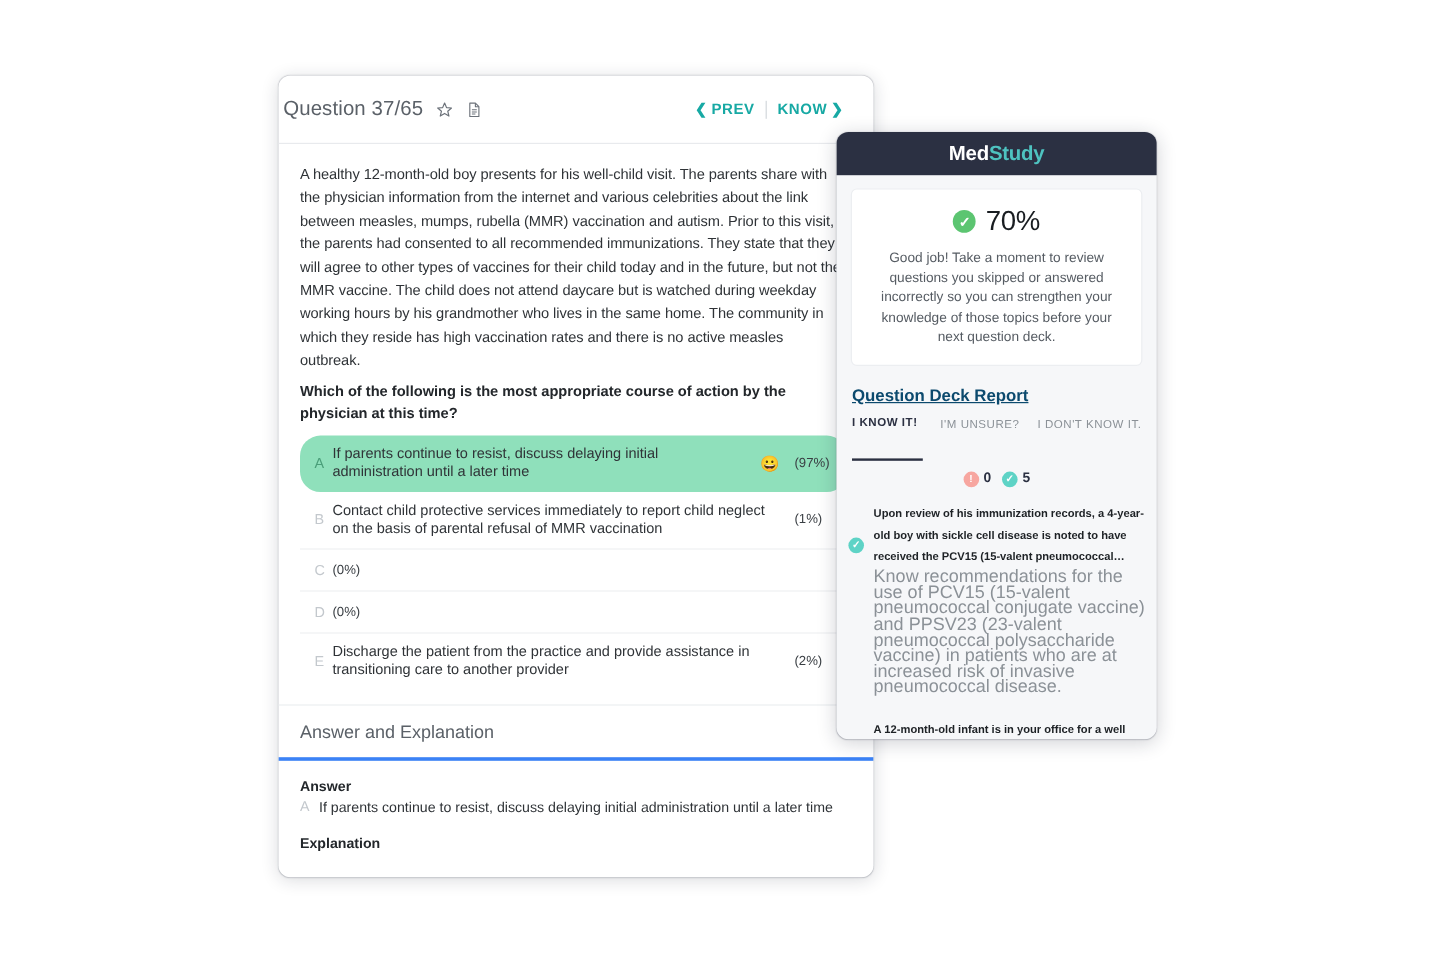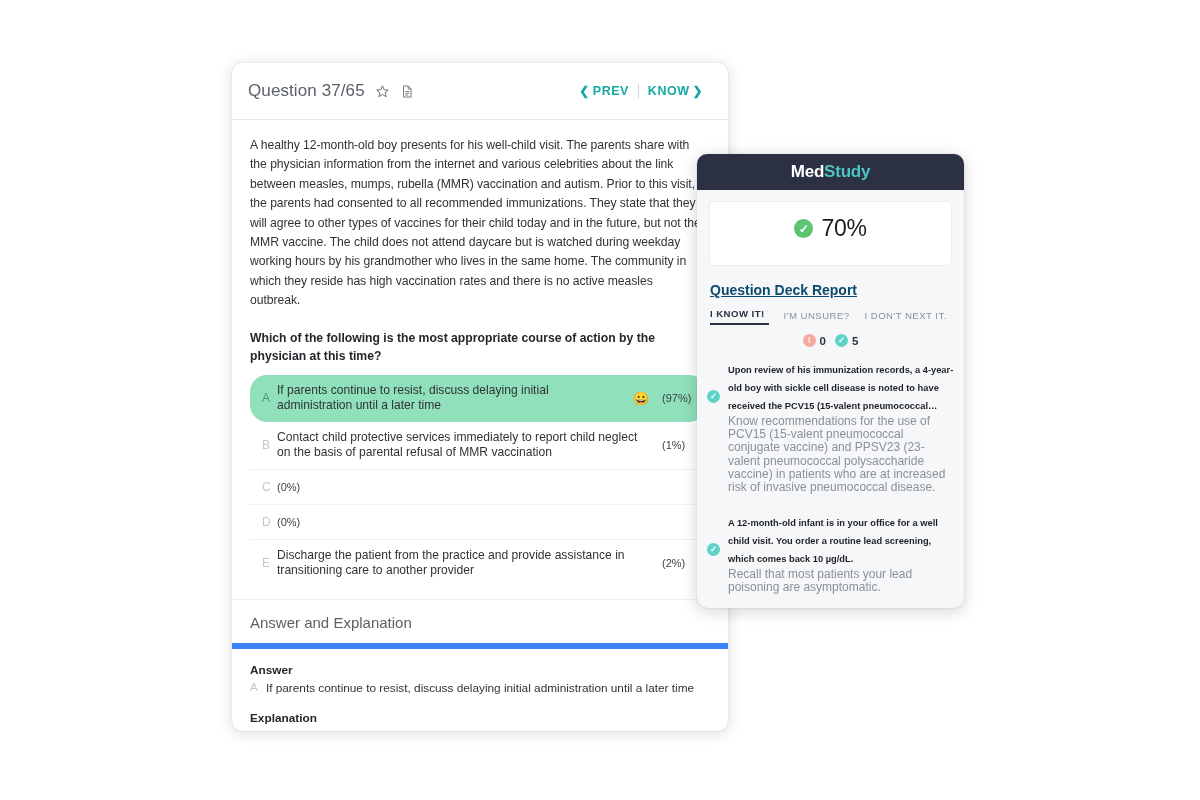--- a/index.html
+++ b/index.html
@@ -27,21 +27,21 @@
     border-radius: 10px;
     box-shadow: 0 2px 14px rgba(23, 30, 50, 0.16), 0 0 1px rgba(23,30,50,0.25);
     overflow: hidden;
   }
 
   .q-header {
     height: 57px;
     border-bottom: 1px solid #e8eaed;
     display: flex;
     align-items: center;
-    padding: 0 16px 0 16px;
+    padding: 0 16px 0 4px;
     box-sizing: border-box;
   }
   .q-title {
     font-size: 17px;
     color: #5b6168;
     letter-spacing: .1px;
     white-space: nowrap;
   }
   .hdr-icon {
     margin-left: 10px;
@@ -78,21 +78,21 @@
     font-size: 12.2px;
     line-height: 19.4px;
     color: #2f3337;
     letter-spacing: -0.05px;
   }
   .lead-in {
     font-size: 12.2px;
     line-height: 18px;
     color: #23272b;
     font-weight: bold;
-    margin-top: 18px;
+    margin-top: 6px;
     margin-bottom: 10px;
   }
 
   
   .options { margin: 0; }
   .opt {
     display: flex;
     align-items: center;
     padding: 8px 10px 8px 12px;
     border-bottom: 1px solid #eef0f2;
@@ -133,46 +133,45 @@
     color: #3a3f44;
     width: 34px;
   }
 
   .ae-header {
     margin-top: 12px;
     padding: 14px 18px 12px 18px;
     font-size: 15px;
     color: #5b6168;
     border-top: 1px solid #eceef0;
-    border-bottom: 6px solid #3b82f6;
+    border-bottom: 3px solid #3b82f6;
   }
   .ae-body { padding: 14px 22px 0 18px; }
   .ae-label {
     font-size: 11.8px;
     font-weight: bold;
     color: #23272b;
     margin-bottom: 3px;
   }
   .ans-line { display: flex; gap: 8px; }
   .ans-letter { color: #c3c8cd; font-size: 11.8px; }
   .ans-text { font-size: 11.8px; color: #2f3337; line-height: 16px; }
   .expl-label { margin-top: 15px; }
 
   
   #medstudy-panel {
     position: absolute;
     left: 697px;
     top: 110px;
     width: 267px;
-    height: 454px;
+    height: 506px;
     background: #f6f7f9;
     border-radius: 10px;
     box-shadow: 0 3px 16px rgba(23, 30, 50, 0.20), 0 0 1px rgba(23,30,50,0.3);
     overflow: hidden;
-    margin-top: 44px;
   }
   .ms-header {
     height: 36px;
     background: #2b3042;
     display: flex;
     align-items: center;
     justify-content: center;
   }
   .ms-logo { font-size: 17px; font-weight: bold; letter-spacing: -.2px; }
   .ms-logo .med { color: #ffffff; }
@@ -213,21 +212,21 @@
     text-decoration: underline;
   }
   .tabs {
     display: flex;
     align-items: flex-end;
     gap: 15px;
     margin: 10px 0 0 13px;
     font-size: 9.6px;
     letter-spacing: .45px;
   }
-  .tab { color: #8b9197; padding-bottom: 4px; white-space: nowrap; }
+  .tab { color: #8b9197; padding-bottom: 24px; white-space: nowrap; }
   .tab.active {
     color: #2b3042;
     font-weight: bold;
     border-bottom: 2px solid #2b3042;
     padding-right: 4px;
   }
   .counters {
     display: flex;
     align-items: center;
     justify-content: center;
@@ -260,21 +259,21 @@
     margin-top: 26px;
   }
   .deck-item .body { flex: 1 1 auto; }
   .item-q {
     font-size: 9.3px;
     line-height: 12.6px;
     font-weight: bold;
     color: #1d2125;
   }
   .item-a {
-    font-size: 12px;
+    font-size: 15px;
     line-height: 13.2px;
     color: #8b9197;
     margin-top: 2px;
   }
 
   svg { display: block; }
 </style>
 </head>
 <body>
 
@@ -370,28 +369,29 @@
     <span class="ms-logo">
       <span class="med">Med</span><span class="study">Study</span>
     </span>
   </div>
 
   <div class="score-card">
     <div class="score-row">
       <span class="badge green">✓</span>
       <span class="score-pct">70%</span>
     </div>
+    <div class="score-msg">Good job! Take a moment to review questions you skipped or answered incorrectly so you can strengthen your knowledge of those topics before your next question deck.</div>
   </div>
 
   <div class="deck-title">Question Deck Report</div>
 
   <div class="tabs">
     <span class="tab active">I KNOW IT!</span>
     <span class="tab">I'M UNSURE?</span>
-    <span class="tab">I DON'T NEXT IT.</span>
+    <span class="tab">I DON'T KNOW IT.</span>
   </div>
 
   <div class="counters">
     <span class="counter">
       <span class="badge warn">!</span>
       <span class="num">0</span>
     </span>
     <span class="counter">
       <span class="badge ok">✓</span>
       <span class="num">5</span>

